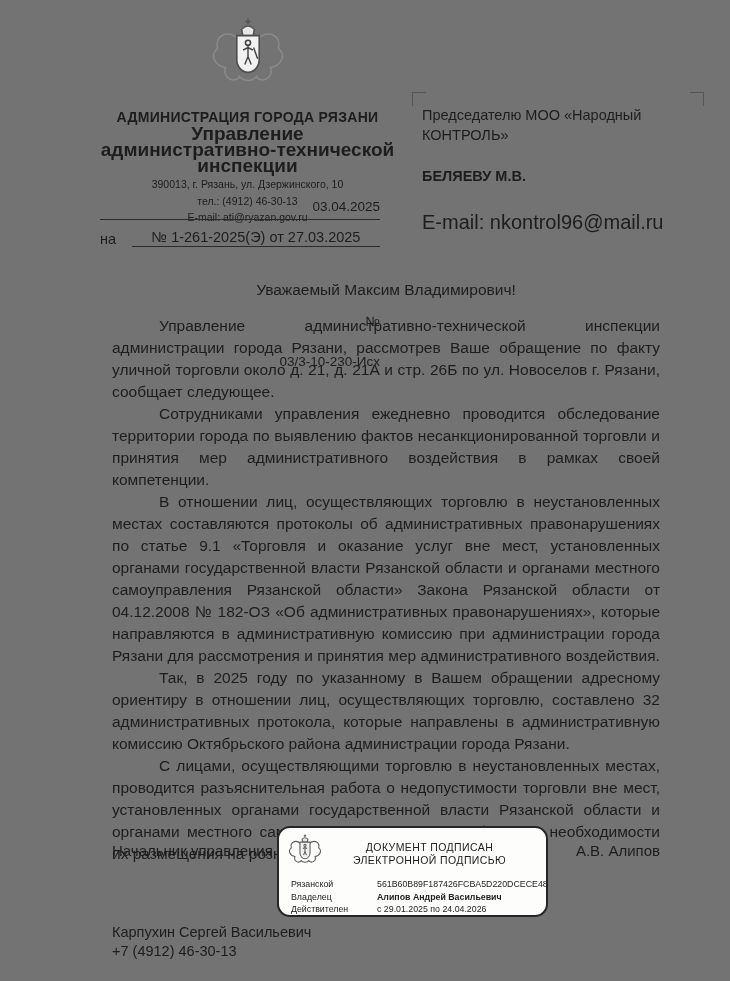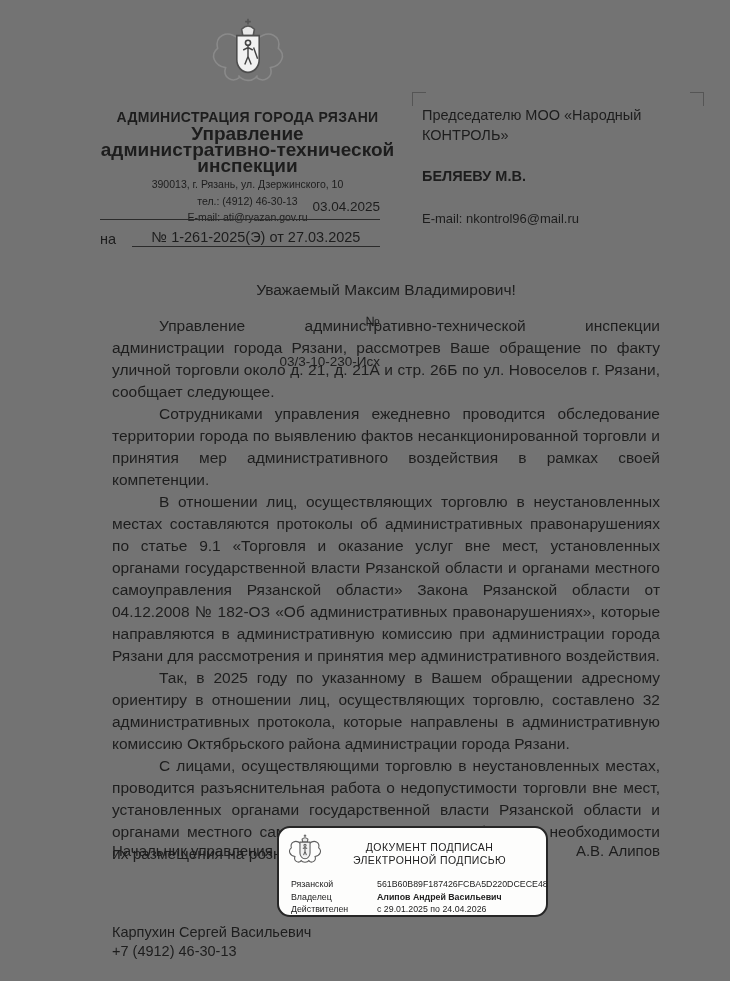--- a/index.html
+++ b/index.html
@@ -34,21 +34,21 @@
   }
   .ref-line .na{flex:0 0 32px;}
   .ref-line .refnum{flex:1;text-align:center;border-bottom:1.6px solid #2b2b2b;padding-bottom:1px;}
   
   .addressee{position:absolute;left:412px;top:92px;width:292px;height:160px;}
   .corner{position:absolute;width:13px;height:13px;}
   .corner.tl{left:0;top:0;border-left:1.5px solid #555;border-top:1.5px solid #555;}
   .corner.tr{right:0;top:0;border-right:1.5px solid #555;border-top:1.5px solid #555;}
   .addr-text{padding:13px 0 0 10px;font-size:14.5px;line-height:20px;}
   .addr-name{font-weight:bold;font-size:14.5px;margin-top:23px;padding-left:10px;}
-  .addr-email{font-size:13px;margin-top:27px;padding-left:10px;}
+  .addr-email{font-size:20px;margin-top:27px;padding-left:10px;}
   
   .body-block{position:absolute;left:112px;top:281px;width:548px;}
   .salutation{text-align:center;font-size:15.5px;margin:0 0 16px 0;}
   .body-block p{
     margin:0;font-size:15.5px;line-height:22px;
     text-align:justify;text-indent:47px;
   }
   
   .sig-row{
     position:absolute;left:112px;top:842px;width:548px;

